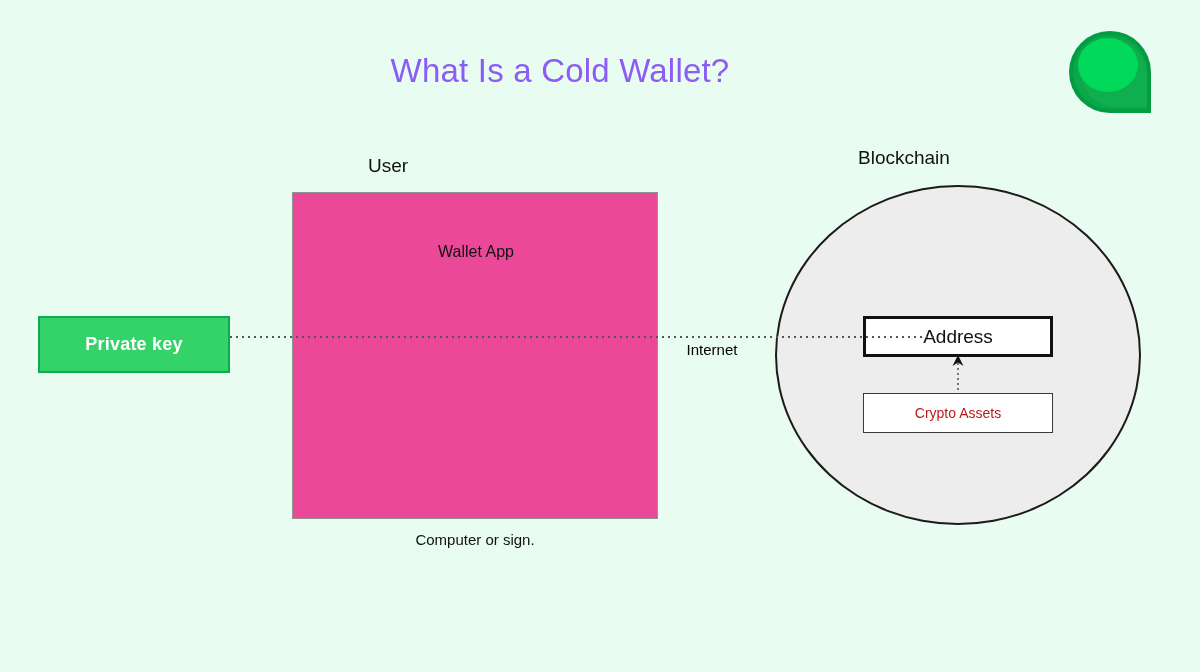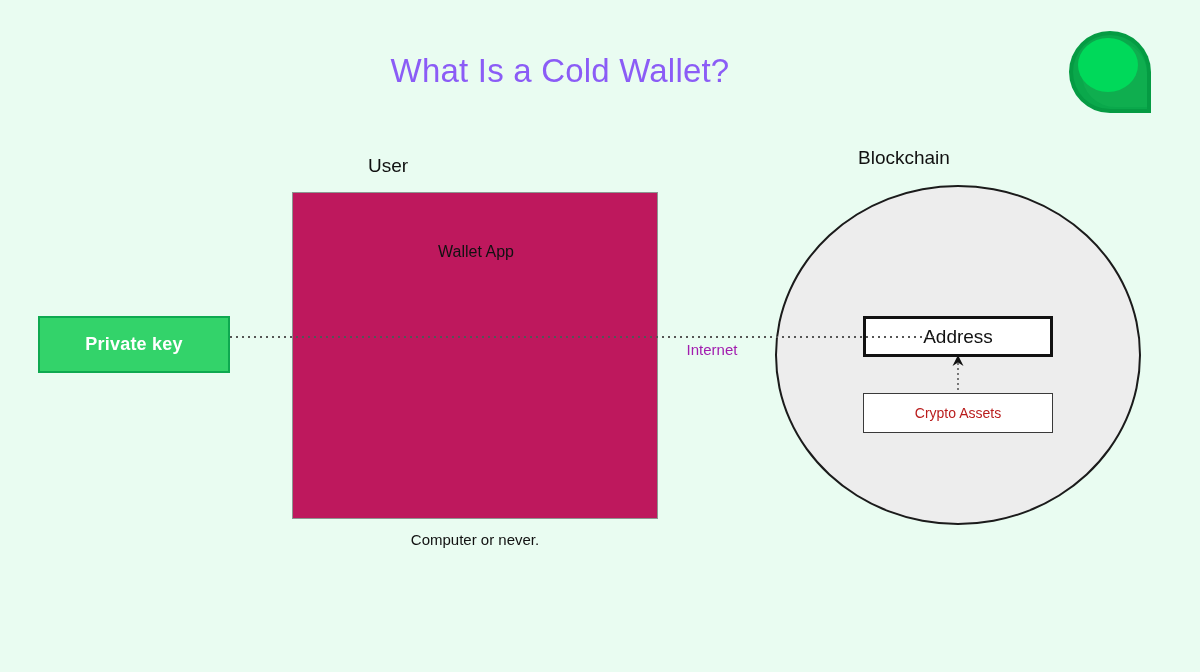--- a/index.html
+++ b/index.html
@@ -61,21 +61,21 @@
     width: 200px;
   }
 
   
   .wallet-box {
     position: absolute;
     left: 292px;
     top: 192px;
     width: 366px;
     height: 327px;
-    background: #be185d;
+    background: #ec4899;
     border: 1px solid #8d9590;
     box-sizing: border-box;
   }
   .wallet-box-label {
     position: absolute;
     left: 0;
     top: 50px;
     width: 366px;
     text-align: center;
     font-size: 16px;
@@ -187,21 +187,21 @@
     background-size: 6px 2px;
     background-repeat: repeat-x;
   }
   .internet-label {
     position: absolute;
     left: 612px;
     top: 341px;
     width: 200px;
     text-align: center;
     font-size: 15px;
-    color: #a21caf;
+    color: #000000;
   }
 </style>
 </head>
 <body>
 
 <div id="canvas">
 
   <div class="title">What Is a Cold Wallet?</div>
 
   <div class="logo">
@@ -212,21 +212,21 @@
       <ellipse cx="39" cy="34" rx="30" ry="27" fill="#00d95a"></ellipse>
     </svg>
   </div>
 
   <div class="section-label" id="user-label">User</div>
   <div class="section-label" id="blockchain-label">Blockchain</div>
 
   <div class="wallet-box">
     <div class="wallet-box-label">Wallet App</div>
   </div>
-  <div class="wallet-caption">Computer or never.</div>
+  <div class="wallet-caption">Computer or sign.</div>
 
   <div class="blockchain-circle"></div>
 
   <div class="address-box">Address</div>
 
   <div class="assets-arrow">
     <svg width="36" height="40" viewBox="0 0 36 40" xmlns="http://www.w3.org/2000/svg">
       <line x1="18" y1="40" x2="18" y2="8" stroke="#5a5a5a" stroke-width="1.6" stroke-dasharray="2,3"></line>
       <path d="M18 0 L12.5 11 L18 7.5 L23.5 11 Z" fill="#111111"></path>
     </svg>

